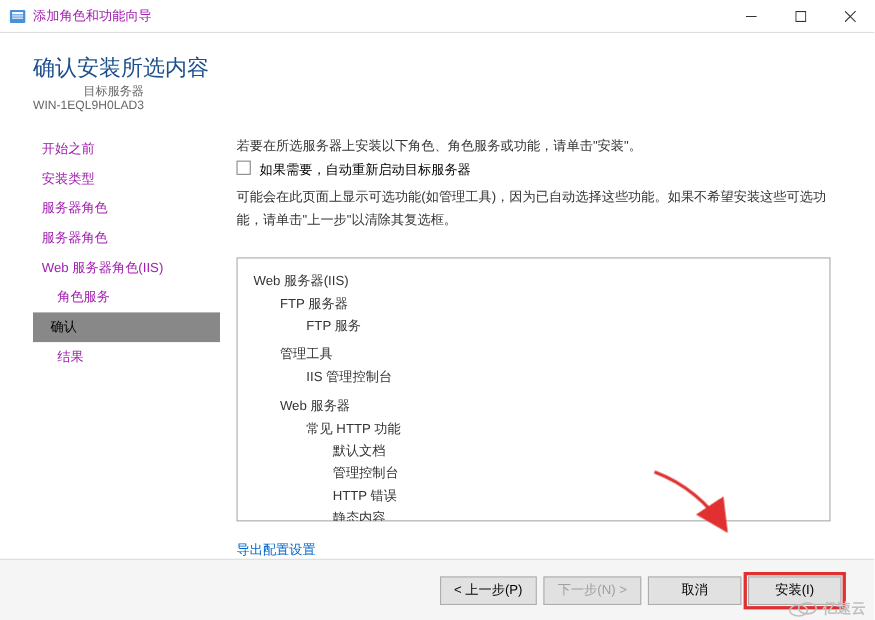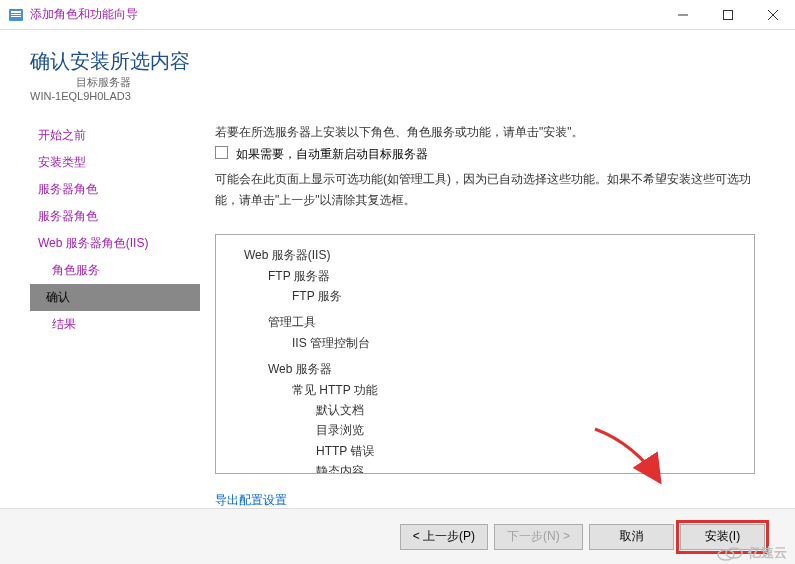--- a/index.html
+++ b/index.html
@@ -23,21 +23,21 @@
     .nav-item { padding: 5px 10px 5px 8px; color: #a21caf; font-size: 12px; cursor: default; }
     .nav-item.indent { padding-left: 22px; }
     .nav-item.active { background: #888; color: #000000; padding-left: 16px; }
     
     .main { flex: 1; padding: 10px 40px 0 15px; }
     .main-desc { color: #333; line-height: 1.7; font-size: 12px; }
     .checkbox-row { display: flex; align-items: flex-start; margin: 4px 0 6px 0; }
     .checkbox { width: 13px; height: 13px; border: 1px solid #888; margin-right: 8px; }
     .sub-desc { color: #333; line-height: 1.7; font-size: 12px; margin-bottom: 24px; }
     
-    .tree-box { border: 1px solid #aaa; height: 240px; padding: 10px 28px; overflow-y: auto; position: relative; }
+    .tree-box { border: 1px solid #aaa; height: 240px; padding: 10px 14px; overflow-y: auto; position: relative; }
     .tree-box::-webkit-scrollbar { width: 17px; }
     .tree-box::-webkit-scrollbar-track { background: #f0f0f0; }
     .tree-box::-webkit-scrollbar-thumb { background: #c0c0c0; }
     .tree-item { line-height: 1.7; color: #333; font-size: 12px; }
     .tree-l0 { padding-left: 0; }
     .tree-l1 { padding-left: 24px; }
     .tree-l2 { padding-left: 48px; }
     .tree-l3 { padding-left: 72px; }
     
     .links { margin-top: 16px; }
@@ -117,21 +117,21 @@
       <div class="tree-item tree-l0">Web 服务器(IIS)</div>
       <div class="tree-item tree-l1">FTP 服务器</div>
       <div class="tree-item tree-l2">FTP 服务</div>
       <div style="height:6px"></div>
       <div class="tree-item tree-l1">管理工具</div>
       <div class="tree-item tree-l2">IIS 管理控制台</div>
       <div style="height:6px"></div>
       <div class="tree-item tree-l1">Web 服务器</div>
       <div class="tree-item tree-l2">常见 HTTP 功能</div>
       <div class="tree-item tree-l3">默认文档</div>
-      <div class="tree-item tree-l3">目录浏览</div>
+      <div class="tree-item tree-l3">管理控制台</div>
       <div class="tree-item tree-l3">HTTP 错误</div>
       <div class="tree-item tree-l3">静态内容</div>
 
     </div>
 
     <div class="links">
       <a href="#" class="link">导出配置设置</a>
       <a href="#" class="link">指定备用源路径</a>
     </div>
   </div>

